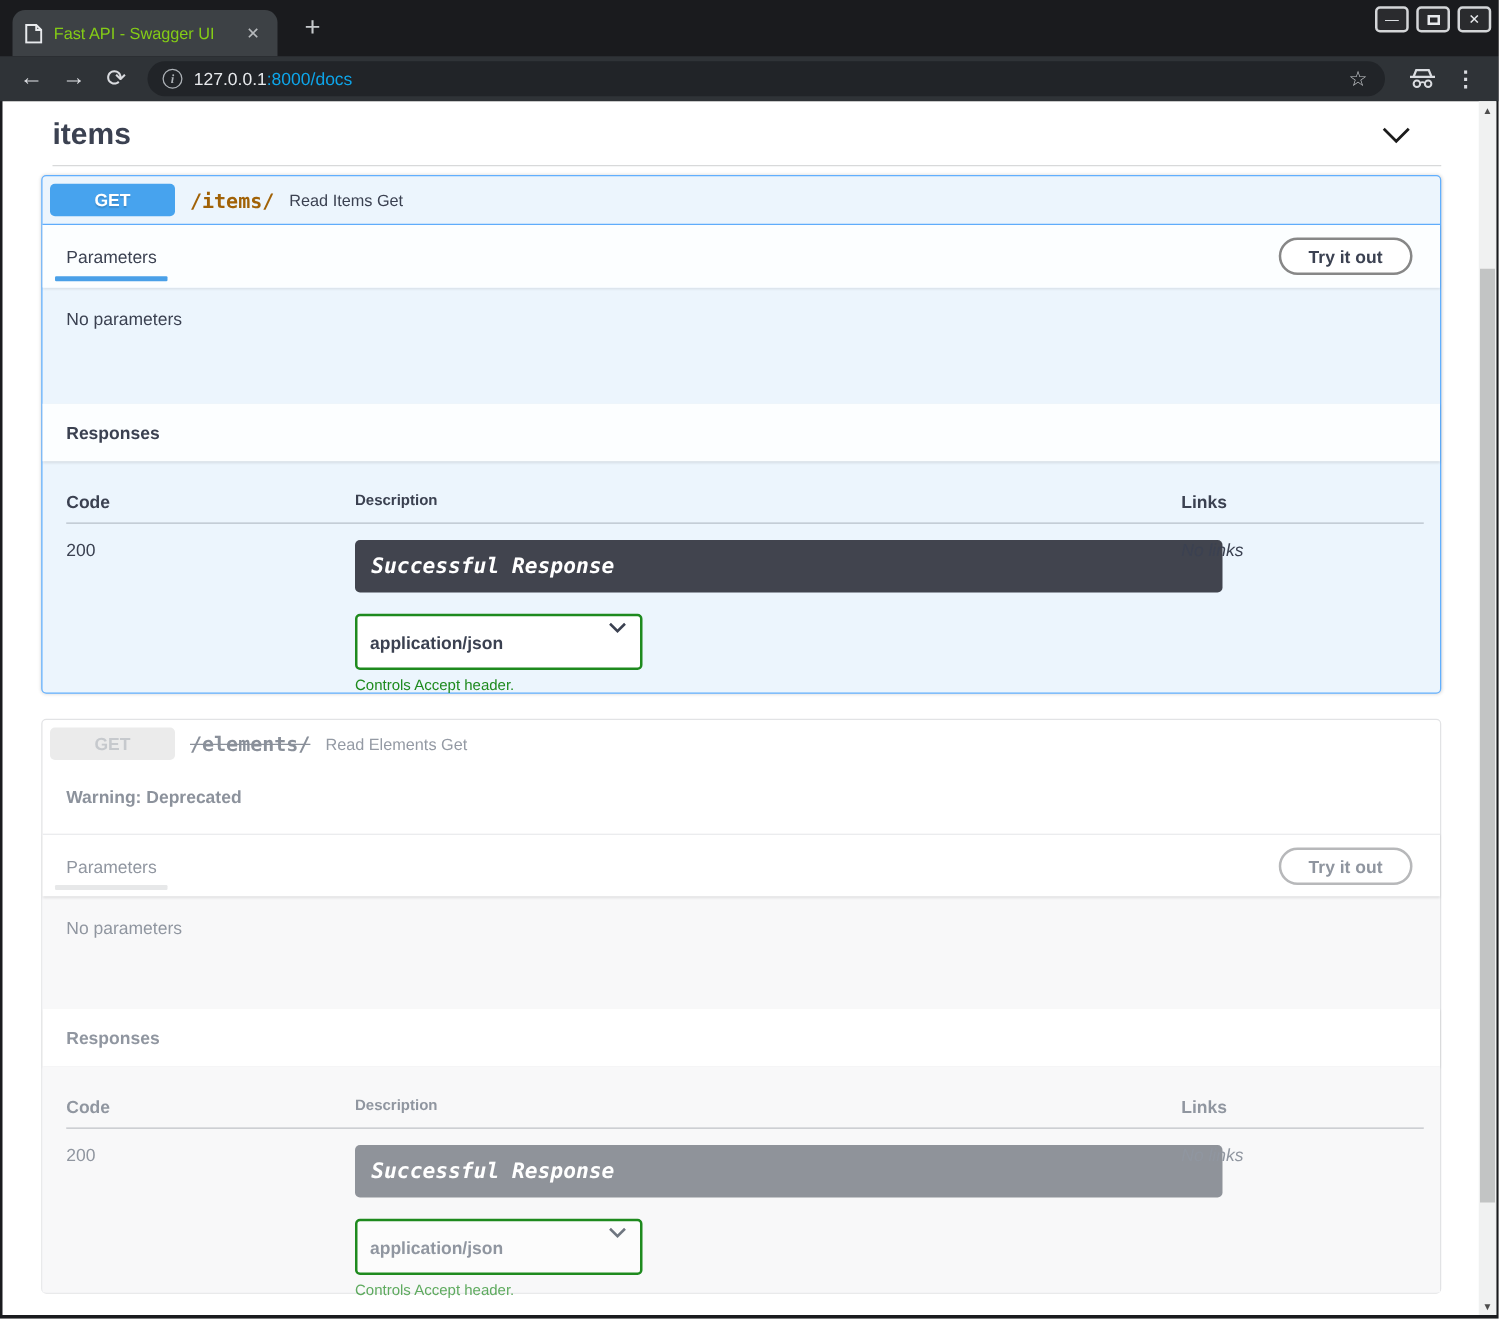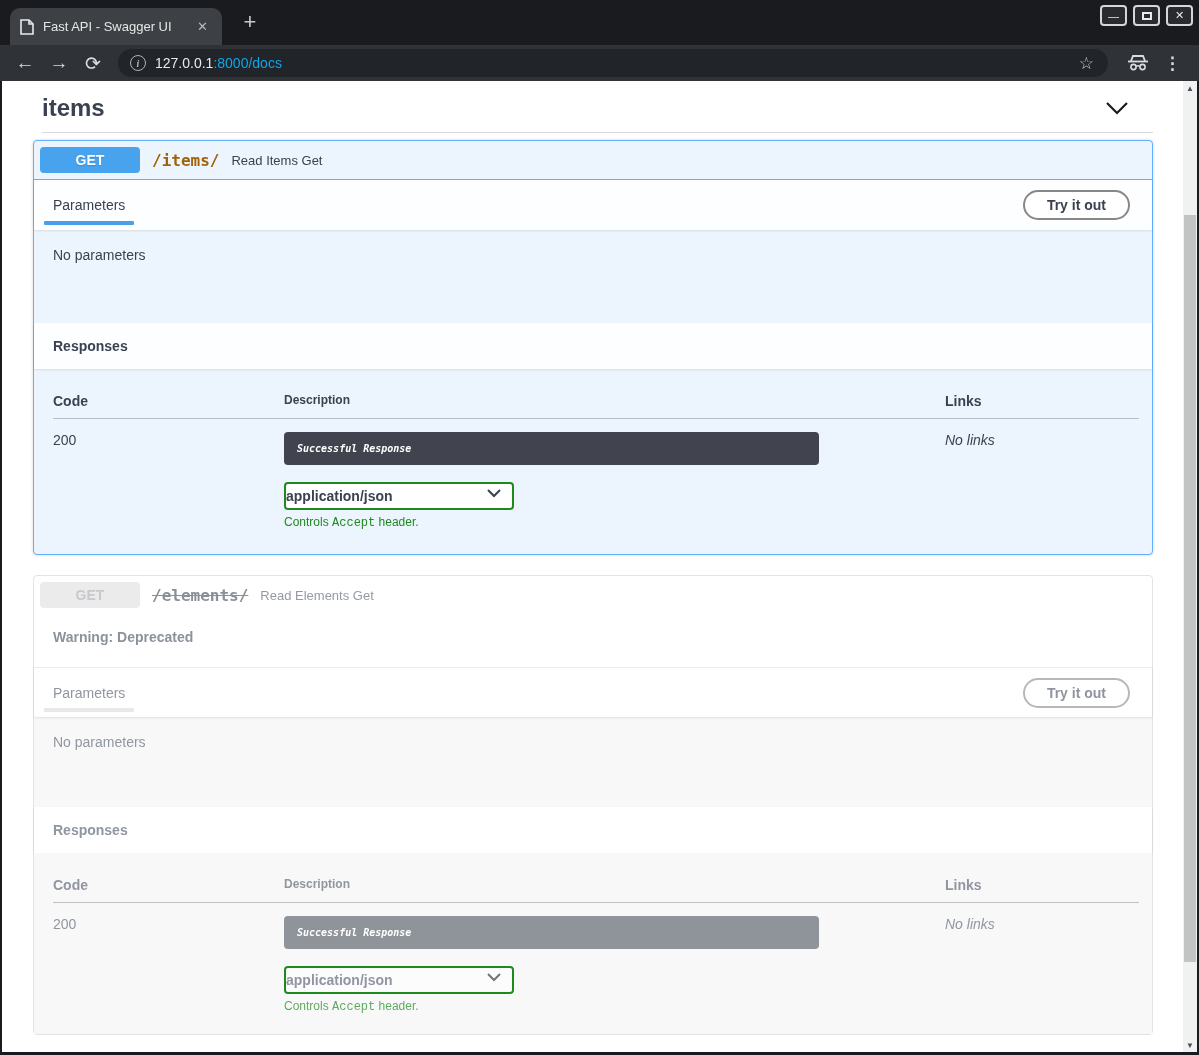--- a/index.html
+++ b/index.html
@@ -5,21 +5,21 @@
   * { margin:0; padding:0; box-sizing:border-box; }
   html,body { width:1199px; height:1055px; }
   body { font-family:"Liberation Sans", sans-serif; }
 
   .window { position:relative; width:1199px; height:1055px; background:#1a1b1e; overflow:hidden; }
 
   
   .tabstrip { position:absolute; top:0; left:0; right:0; height:45px; background:#1a1b1e; }
   .tab { position:absolute; left:10px; bottom:0; width:212px; height:37px; background:#3d4145;
          border-radius:10px 10px 0 0; display:flex; align-items:center; padding:0 10px; cursor:default; }
-  .tab-title { color:#e5e5e5; font-size:13px; margin-left:9px; flex:1; white-space:nowrap; overflow:hidden; }
+  .tab-title { color:#84cc16; font-size:13px; margin-left:9px; flex:1; white-space:nowrap; overflow:hidden; }
   .tab-close { color:#b7babd; font-size:13px; padding:2px 4px; }
   .newtab { position:absolute; left:236px; top:8px; color:#c6c9cc; font-size:22px; font-weight:400;
             width:28px; height:28px; display:flex; align-items:center; justify-content:center; }
   .win-controls { position:absolute; top:5px; right:6px; display:flex; gap:6px; }
   .win-btn { width:27px; height:21px; border:2px solid #d4d6d8; border-radius:4px; color:#e8eaed;
              display:flex; align-items:center; justify-content:center; font-size:11px; background:#2a2b2e; }
   .win-btn .maxbox { width:10px; height:8px; border:2px solid #e8eaed; }
 
   
   .toolbar { position:absolute; top:45px; left:0; right:0; height:36px; background:#2f3337;
@@ -104,32 +104,32 @@
   .res-grid { display:grid; grid-template-columns:231px 661px 1fr; }
   .res-head { padding-top:24px; padding-bottom:9px; border-bottom:1px solid rgba(59,65,81,.3); }
   .col-h { font-weight:bold; font-size:14px; color:#3b4151; }
   .col-h.small { font-size:12px; }
   .deprecated .col-h { color:#9096a0; }
   .res-row { padding-top:13px; }
   .res-code { font-size:14px; color:#3b4151; }
   .deprecated .res-code { color:#9096a0; }
   .res-links { font-size:14px; font-style:italic; color:#3b4151; }
   .deprecated .res-links { color:#9096a0; }
-  .res-desc-block { width:535px; background:#41444e; border-radius:4px; color:#ffffff;
+  .res-desc-block { width:694px; background:#41444e; border-radius:4px; color:#ffffff;
                     font-family:"DejaVu Sans Mono","Liberation Mono",monospace; font-style:italic;
-                    font-weight:bold; font-size:10px; padding:11px 13px; }
+                    font-weight:bold; font-size:17px; padding:11px 13px; }
   .deprecated .res-desc-block { background:#8f939a; }
 
-  .media-select { margin-top:17px; width:230px; height:28px; border:2px solid #1e8a1e; border-radius:4px;
+  .media-select { margin-top:17px; width:230px; height:45px; border:2px solid #1e8a1e; border-radius:4px;
                   background:#fff; display:flex; align-items:center; font-weight:bold; font-size:14px;
-                  color:#3b4151; padding-left:0; position:relative; }
+                  color:#3b4151; padding-left:10px; position:relative; }
   .deprecated .media-select { color:#9096a0; background:#fcfcfc; }
   .select-chevron { position:absolute; right:11px; top:5px; display:flex; }
   .accept-note { margin-top:5px; font-size:12px; color:#1e8a1e; }
-  .accept-note .mono { font-family:Liberation Mono, monospace; }
+  .accept-note .mono { font-family:Liberation Sans, sans-serif; }
   .deprecated .accept-note { opacity:.7; }
 </style>
 </head>
 <body>
 
 <div class="window">
 
   <div class="tabstrip">
     <div class="tab">
       <span style="display:flex;">

